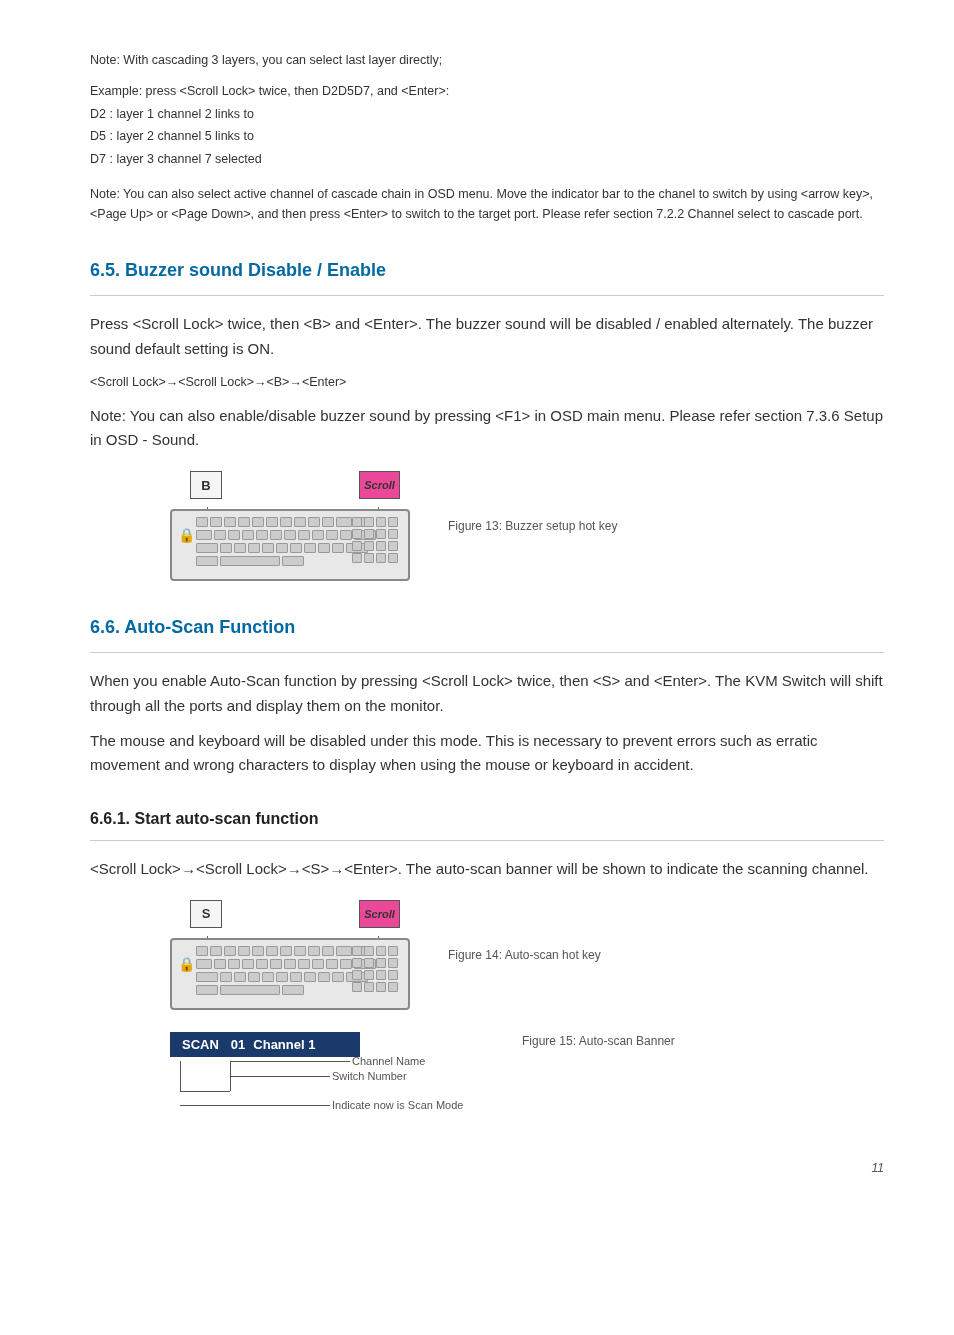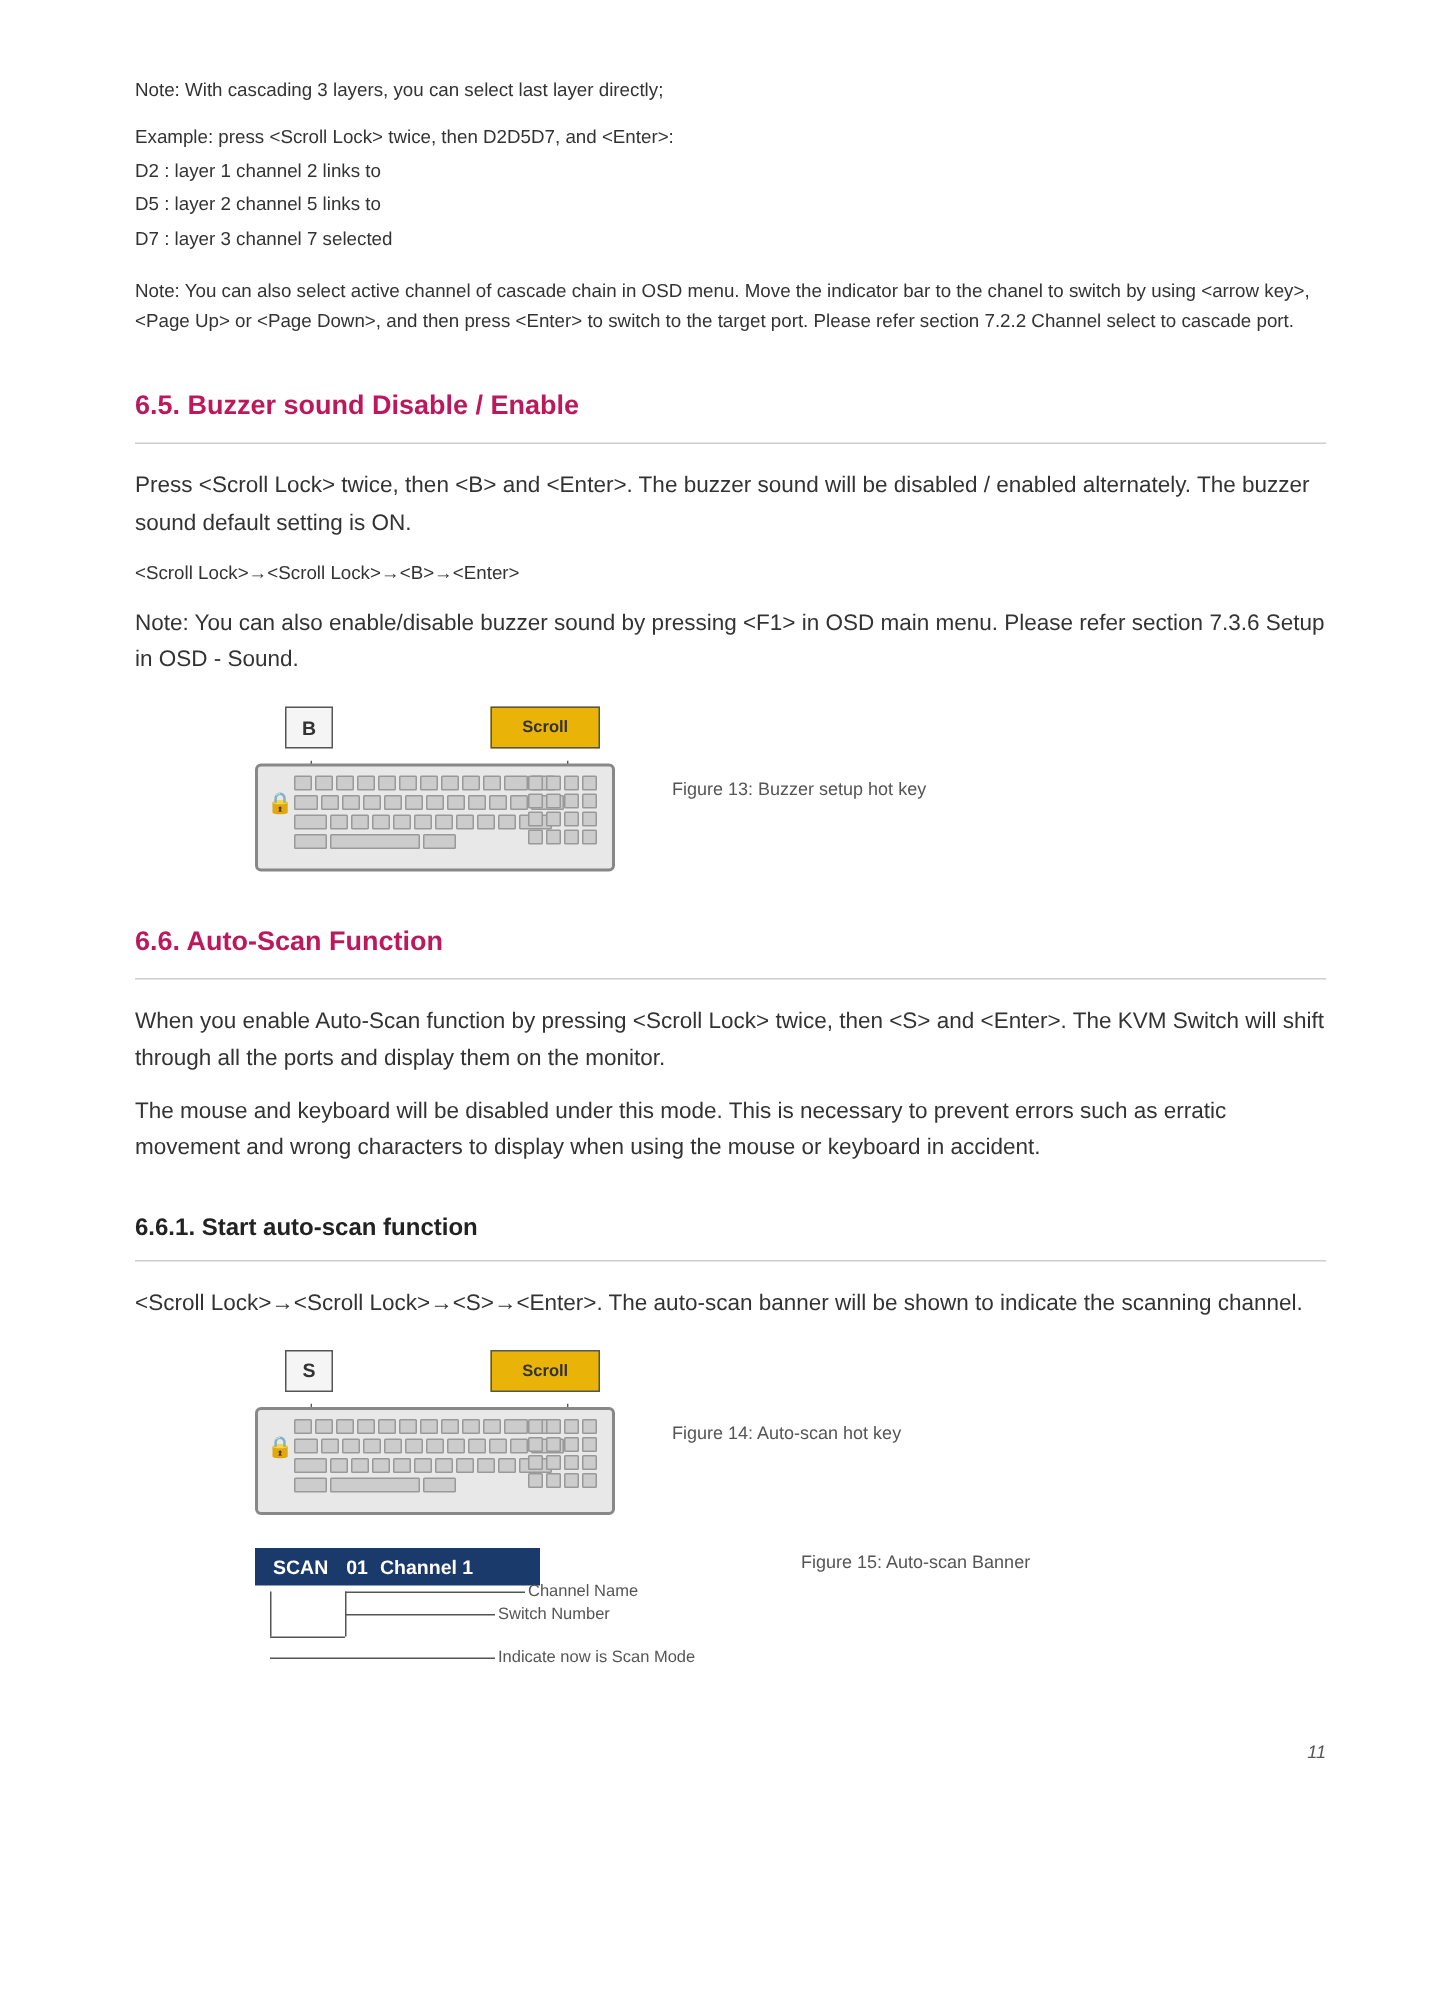--- a/index.html
+++ b/index.html
@@ -17,21 +17,21 @@
       margin-bottom: 10px;
     }
     .example-block {
       font-size: 12.5px;
       line-height: 1.8;
       margin-bottom: 14px;
     }
     .section-heading {
       font-size: 18px;
       font-weight: bold;
-      color: #be185d;
+      color: #0369a1;
       margin-top: 36px;
       margin-bottom: 14px;
       border-bottom: none;
     }
     .subsection-heading {
       font-size: 16px;
       font-weight: bold;
       color: #222;
       margin-top: 32px;
       margin-bottom: 12px;
@@ -74,29 +74,30 @@
       display: flex;
       align-items: center;
       justify-content: center;
       font-size: 13px;
       font-weight: bold;
     }
     .key-scroll {
       position: absolute;
       top: 0;
       right: 30px;
-      width: 73px;
+      width: 41px;
       height: 28px;
       border: 1.5px solid #555;
-      background: #eab308;
+      background: #ec4899;
       display: flex;
       align-items: center;
       justify-content: center;
       font-size: 11px;
       font-weight: bold;
+      font-style: italic;
     }
     .arrow-down {
       position: absolute;
       font-size: 18px;
       color: #333;
     }
     .arrow-b {
       left: 33px;
       top: 30px;
     }
@@ -459,16 +460,16 @@
 
       <div style="position:absolute;left:60px;top:15px;width:100px;height:1px;background:#555;"></div>
 
       <div style="position:absolute;left:10px;top:44px;width:150px;height:1px;background:#555;"></div>
 
       <span style="position:absolute;left:182px;top:-6px;font-size:11px;color:#555;">Channel Name</span>
       <span style="position:absolute;left:162px;top:9px;font-size:11px;color:#555;">Switch Number</span>
       <span style="position:absolute;left:162px;top:38px;font-size:11px;color:#555;">Indicate now is Scan Mode</span>
     </div>
   </div>
-  <span style="font-size:12px;color:#555;margin-left:24px;margin-top:6px;white-space:nowrap;">Figure 15: Auto-scan Banner</span>
+  <span style="font-size:12px;color:#555;margin-left:12px;margin-top:6px;white-space:nowrap;">Figure 15: Auto-scan Banner</span>
 </div>
 
 <div class="page-number">11</div>
 
 </body></html>

